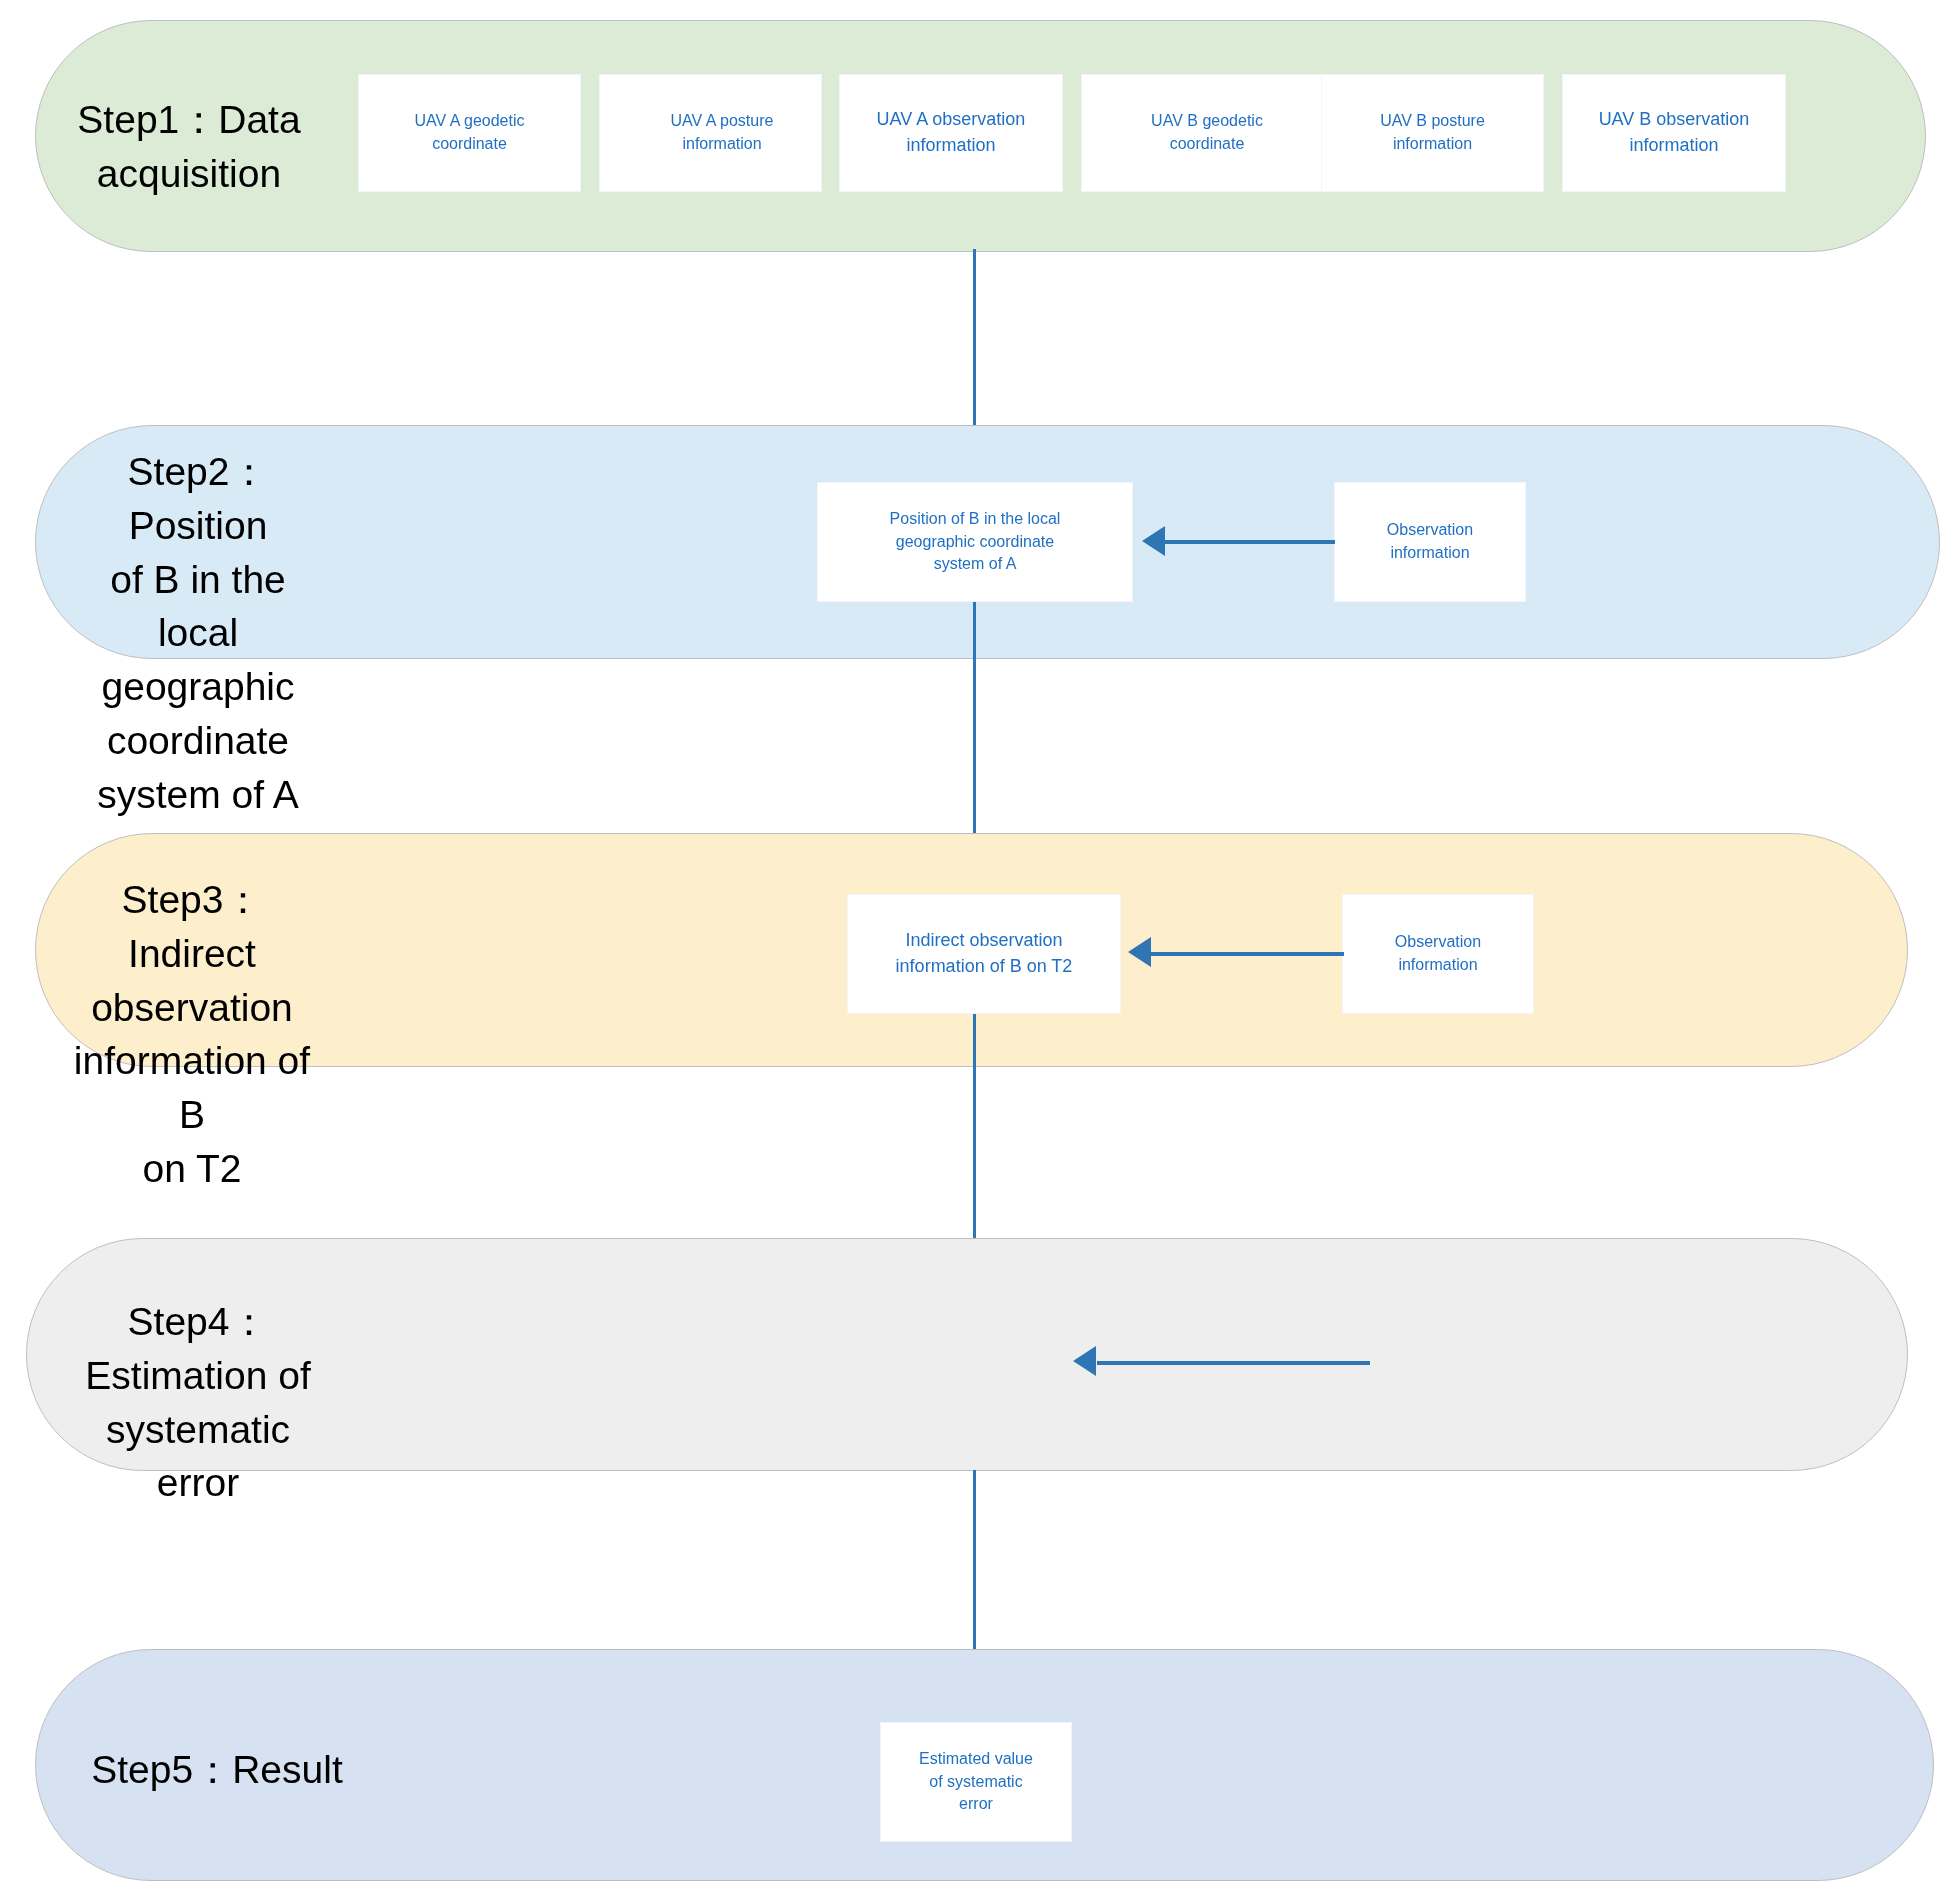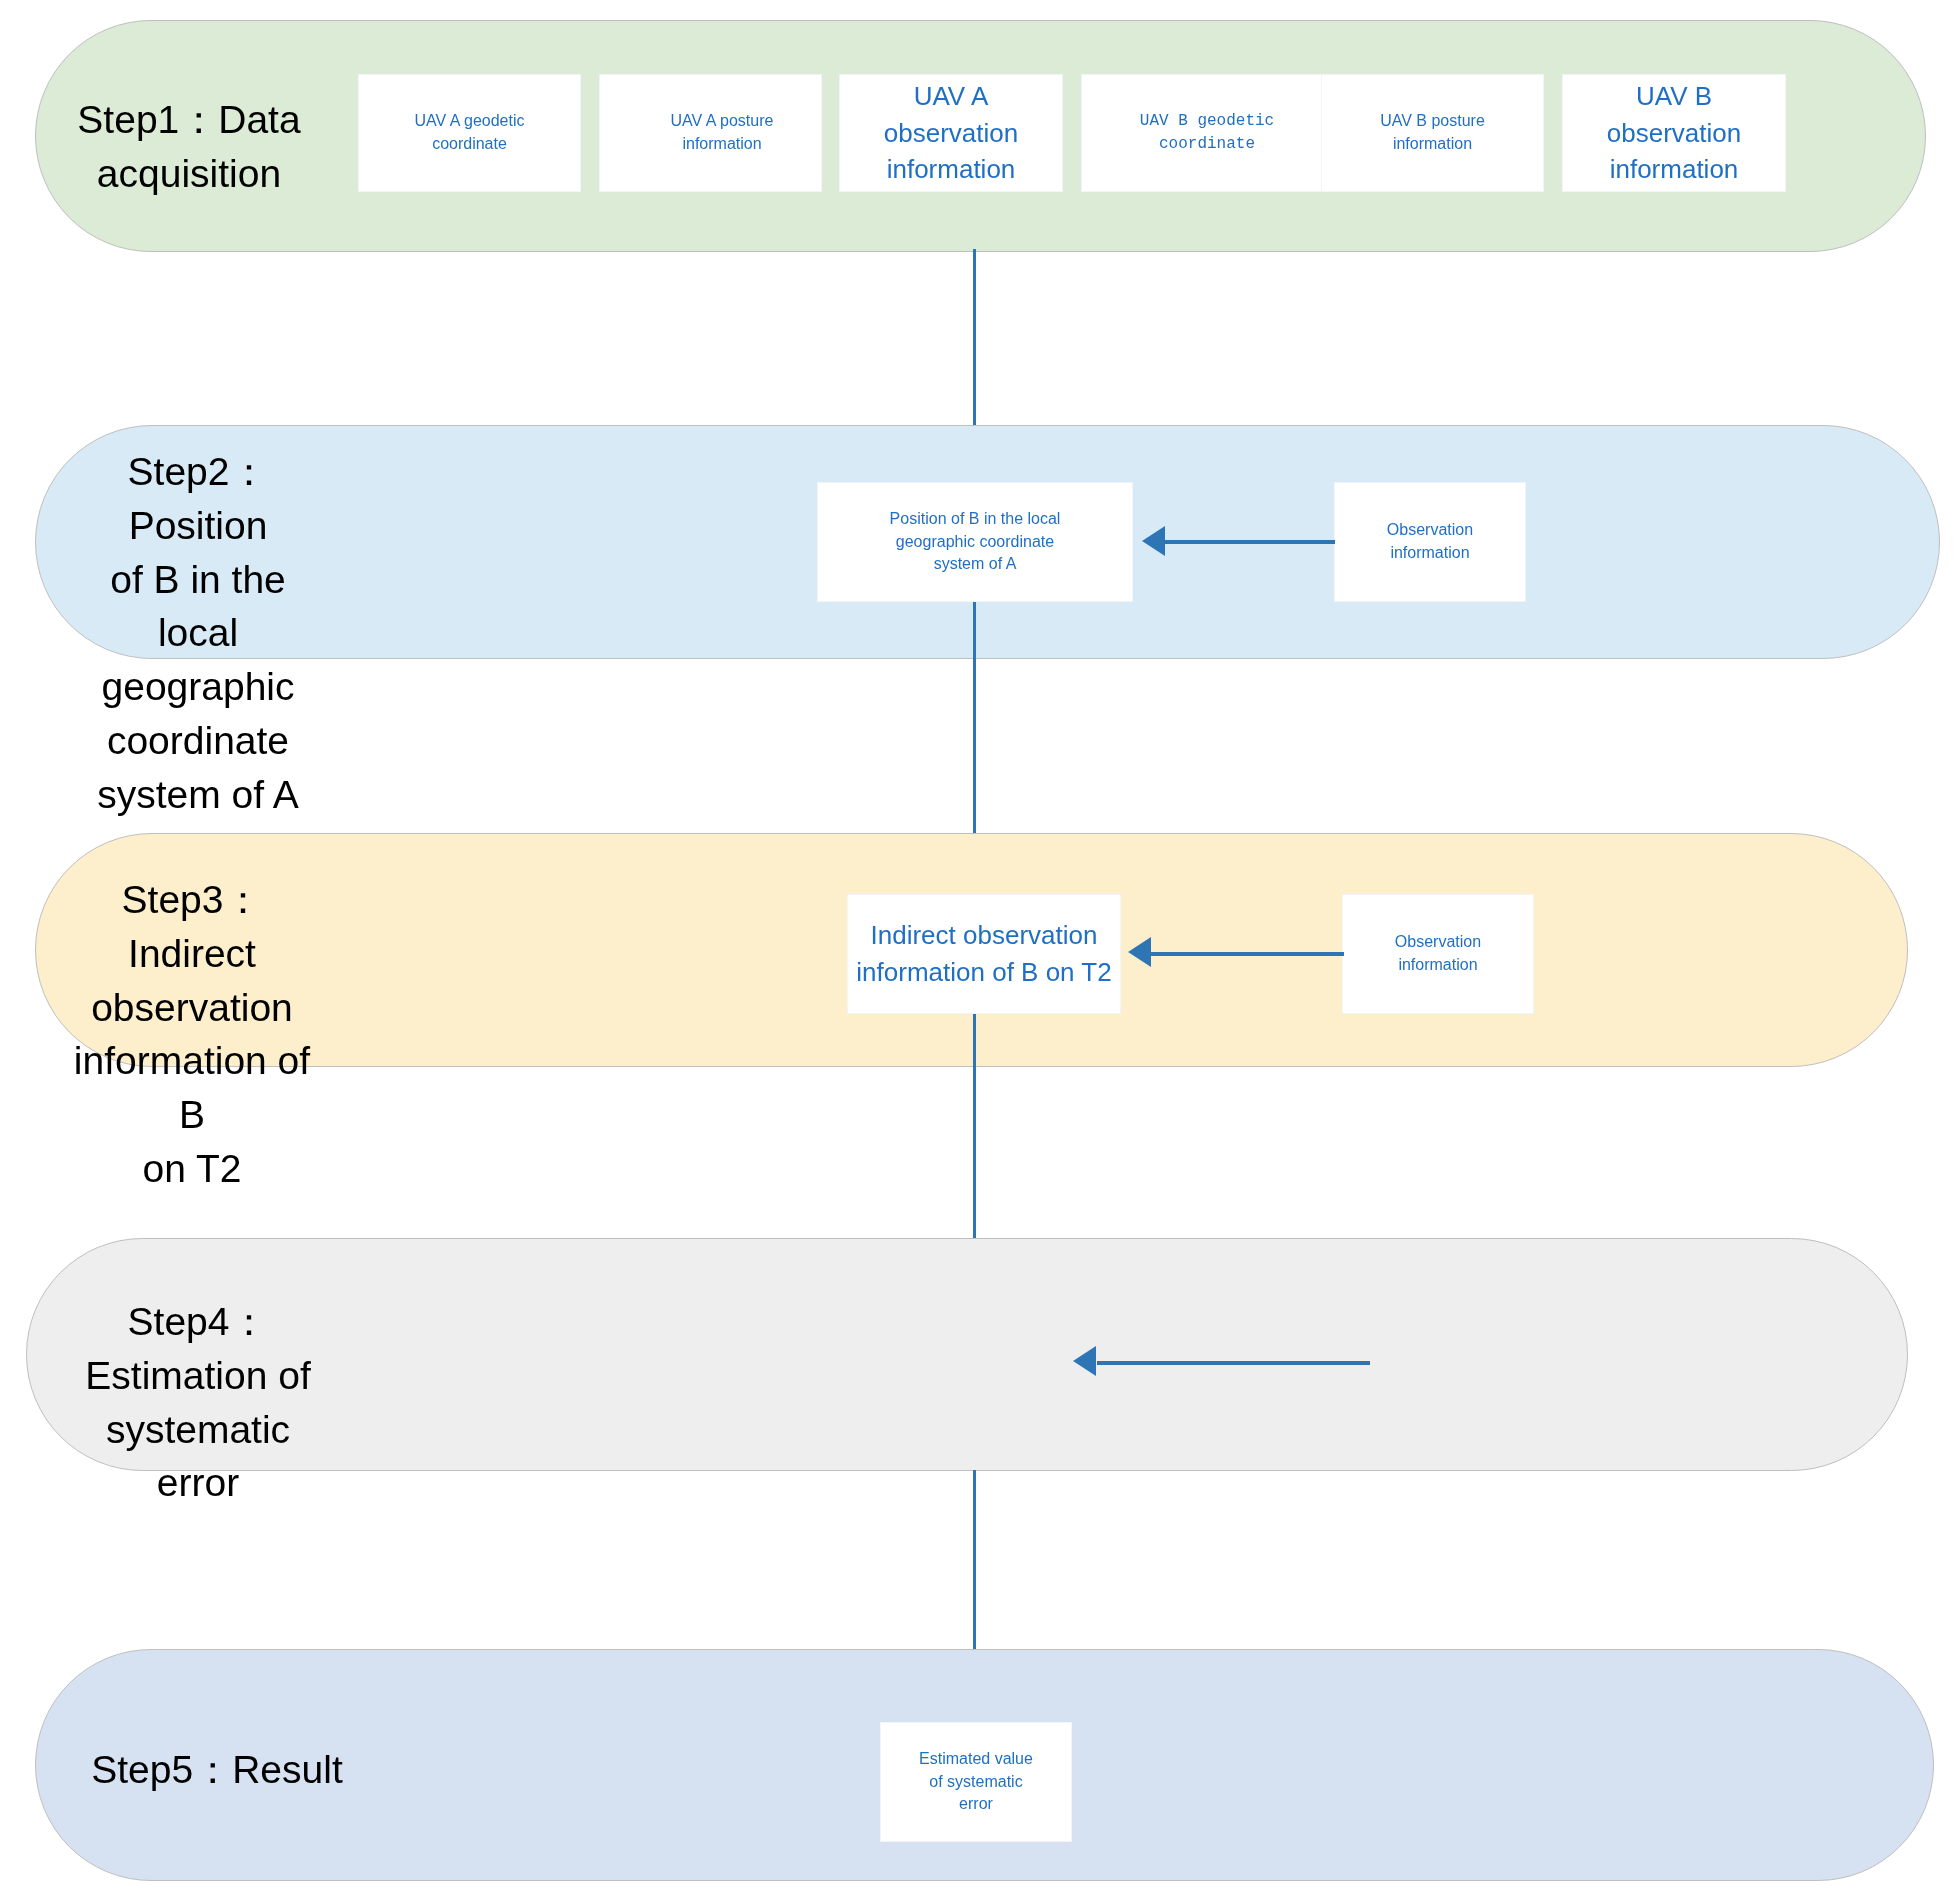--- a/index.html
+++ b/index.html
@@ -41,21 +41,21 @@
     align-items: center;
     justify-content: center;
     text-align: center;
     color: #1f6fc4;
     font-size: 16px;
     line-height: 1.42;
     padding: 2.5px 5px;
     white-space: pre-line;
     font-family: "Liberation Sans", sans-serif;
   }
-  .node.small { font-size: 26px; }
+  .node.small { font-size: 18px; }
   .vline {
     position: absolute;
     background: #2e75b6;
     width: 3.1px;
   }
   .varrow {
     position: absolute;
     width: 0;
     height: 0;
     border-left: 13.6px solid transparent;
@@ -84,21 +84,21 @@
   <div class="band" style="left:35px; top:20px; width:1891px; height:232px; background:#dcebd5;"></div>
   <div class="band-label" style="left:68px; top:93px; width:242px;">Step1：Data
 acquisition</div>
 
   <div class="node" style="left:358px; top:74px; width:223px; height:118px;">UAV A  geodetic
 coordinate</div>
   <div class="node" style="left:599px; top:74px; width:223px; height:118px;padding-left:28px;">UAV A posture
 information</div>
   <div class="node small" style="left:839px; top:74px; width:224px; height:118px;">UAV A observation
 information</div>
-  <div class="node" style="left:1081px; top:74px; width:252px; height:118px;font-family:Liberation Mono, monospace;">UAV B  geodetic
+  <div class="node" style="left:1081px; top:74px; width:252px; height:118px;">UAV B  geodetic
 coordinate</div>
   <div class="node" style="left:1321px; top:74px; width:223px; height:118px;">UAV B posture
 information</div>
   <div class="node small" style="left:1562px; top:74px; width:224px; height:118px;">UAV B observation
 information</div>
 
   <div class="vline" style="left:973px; top:249px; height:236px;"></div>
   <div class="varrow" style="left:962px; top:472px;"></div>
 
   <div class="band" style="left:35px; top:425px; width:1905px; height:234px; background:#d9eaf7;"></div>

